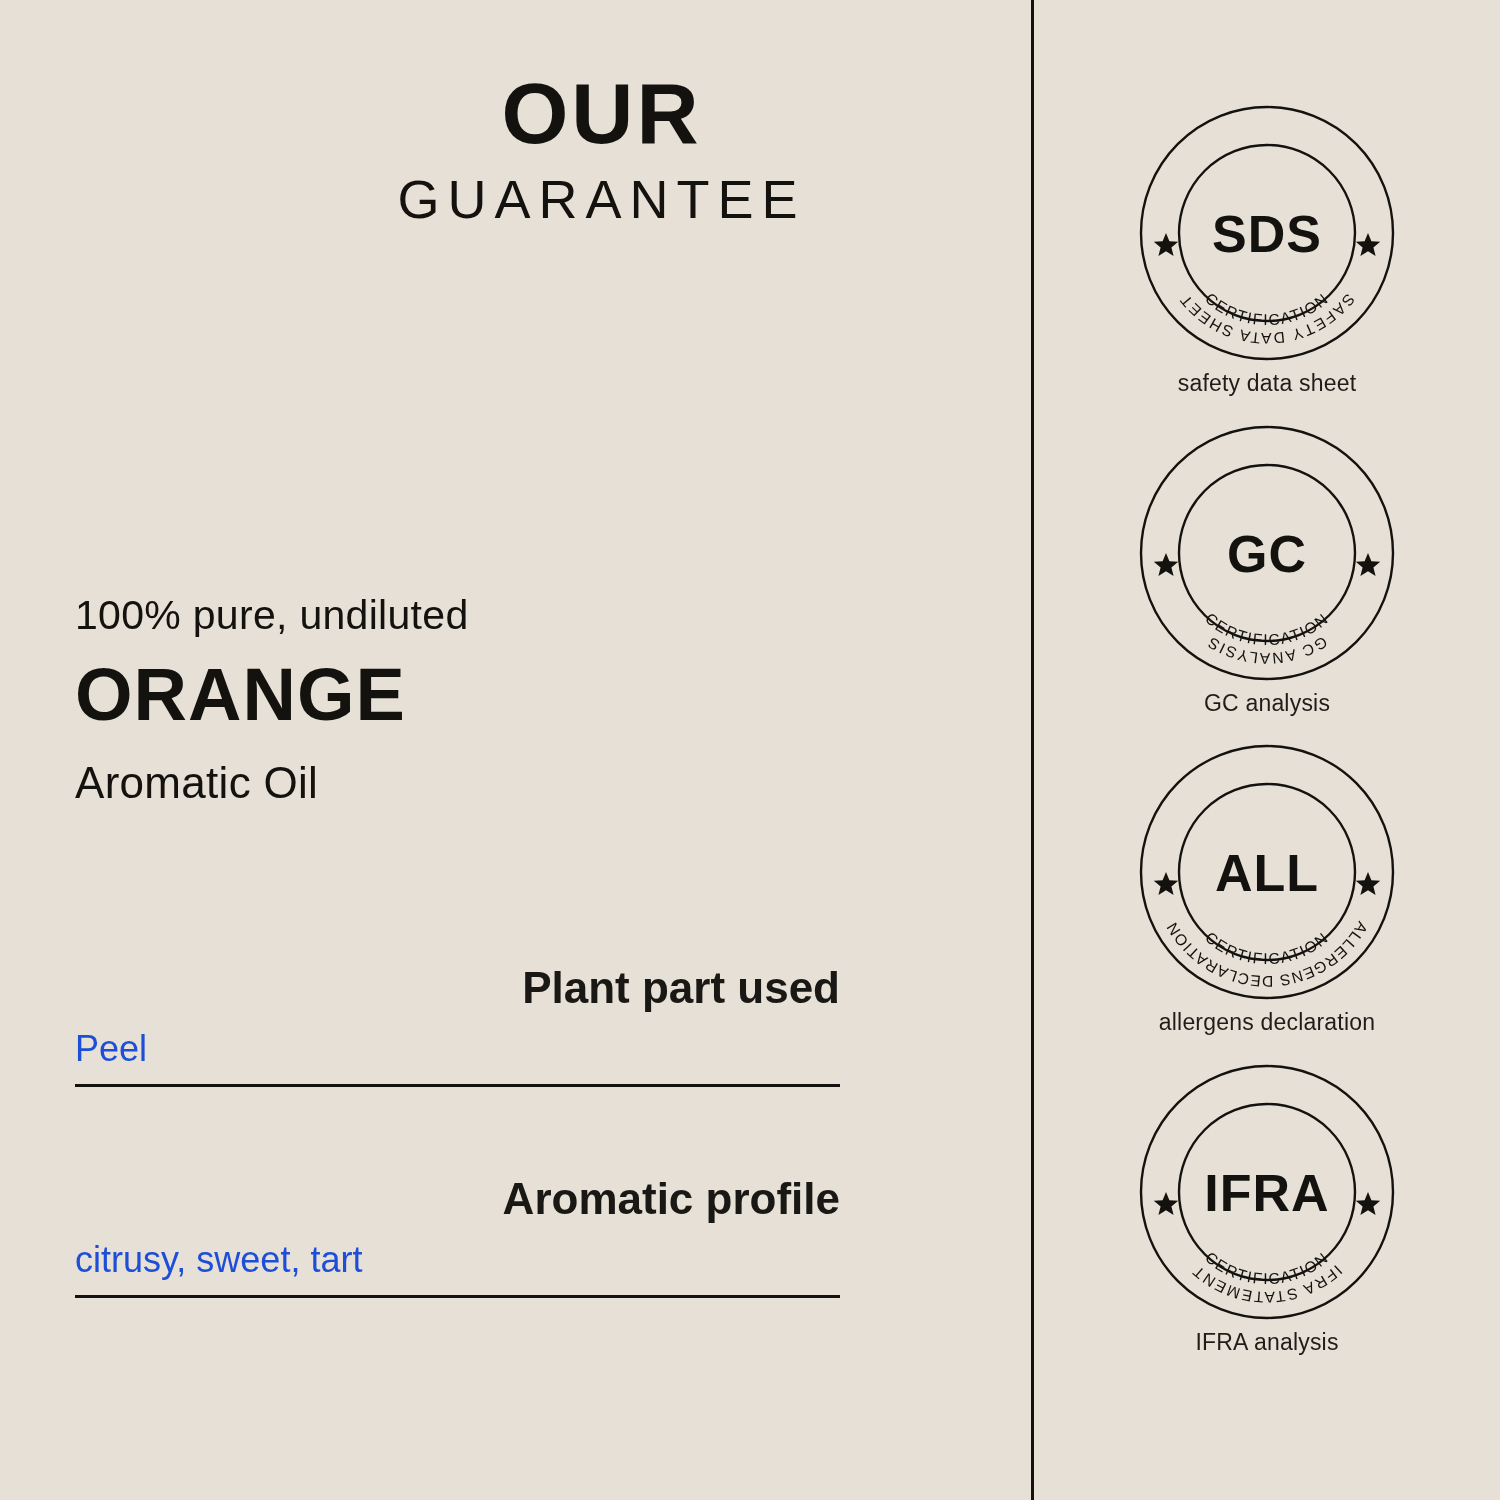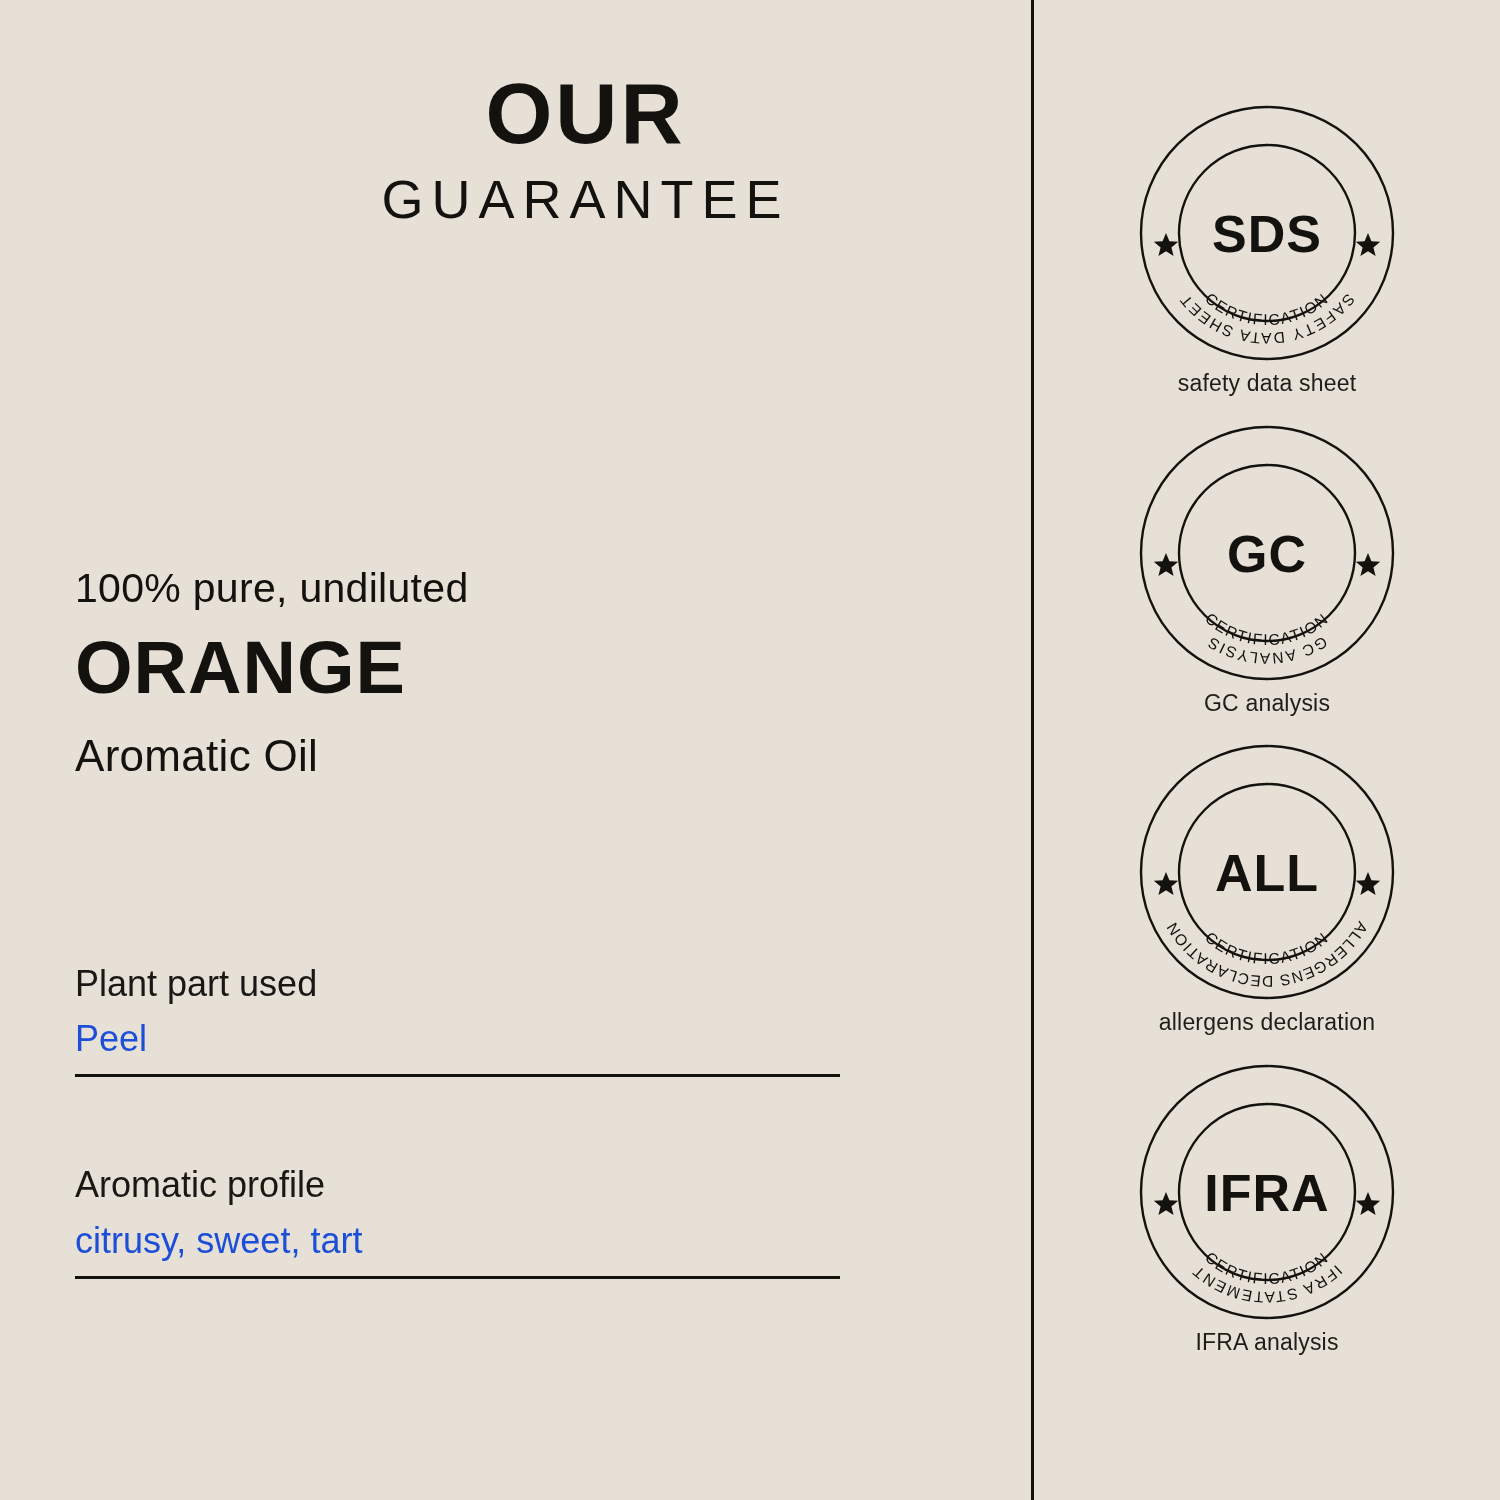--- a/index.html
+++ b/index.html
@@ -43,20 +43,21 @@
     width: 1031px;
     height: 1500px;
   }
 
   .headline-block {
     position: absolute;
     left: 0;
     top: 70px;
     width: 1171px;
     text-align: center;
+    padding-left: 16px;
   }
   .headline-our {
     font-size: 86px;
     font-weight: 700;
     letter-spacing: 3px;
     line-height: 1.0;
     color: #14120f;
     margin: 0;
   }
   .headline-guarantee {
@@ -65,21 +66,21 @@
     letter-spacing: 8px;
     line-height: 1.1;
     color: #14120f;
     margin: 14px 0 0 0;
     text-align: center;
   }
 
   .product-block {
     position: absolute;
     left: 75px;
-    top: 565px;
+    top: 592px;
     width: 800px;
   }
   .product-purity {
     font-size: 41px;
     font-weight: 400;
     letter-spacing: 0.3px;
     color: #14120f;
     line-height: 1.15;
   }
   .product-name {
@@ -101,24 +102,25 @@
 
   .specs {
     position: absolute;
     left: 75px;
     top: 962px;
     width: 765px;
   }
   .spec-row { width: 765px; }
   .spec-row + .spec-row { margin-top: 86px; }
   .spec-label {
-    font-size: 36px;
-    font-weight: 400;
+    font-size: 44px;
+    font-weight: 700;
     color: #1a1815;
     line-height: 1.2;
+    text-align: right;
   }
   .spec-value {
     font-size: 36px;
     font-weight: 500;
     color: #1d4ed8;
     line-height: 1.2;
     margin-top: 12px;
   }
   .spec-rule {
     margin-top: 14px;

